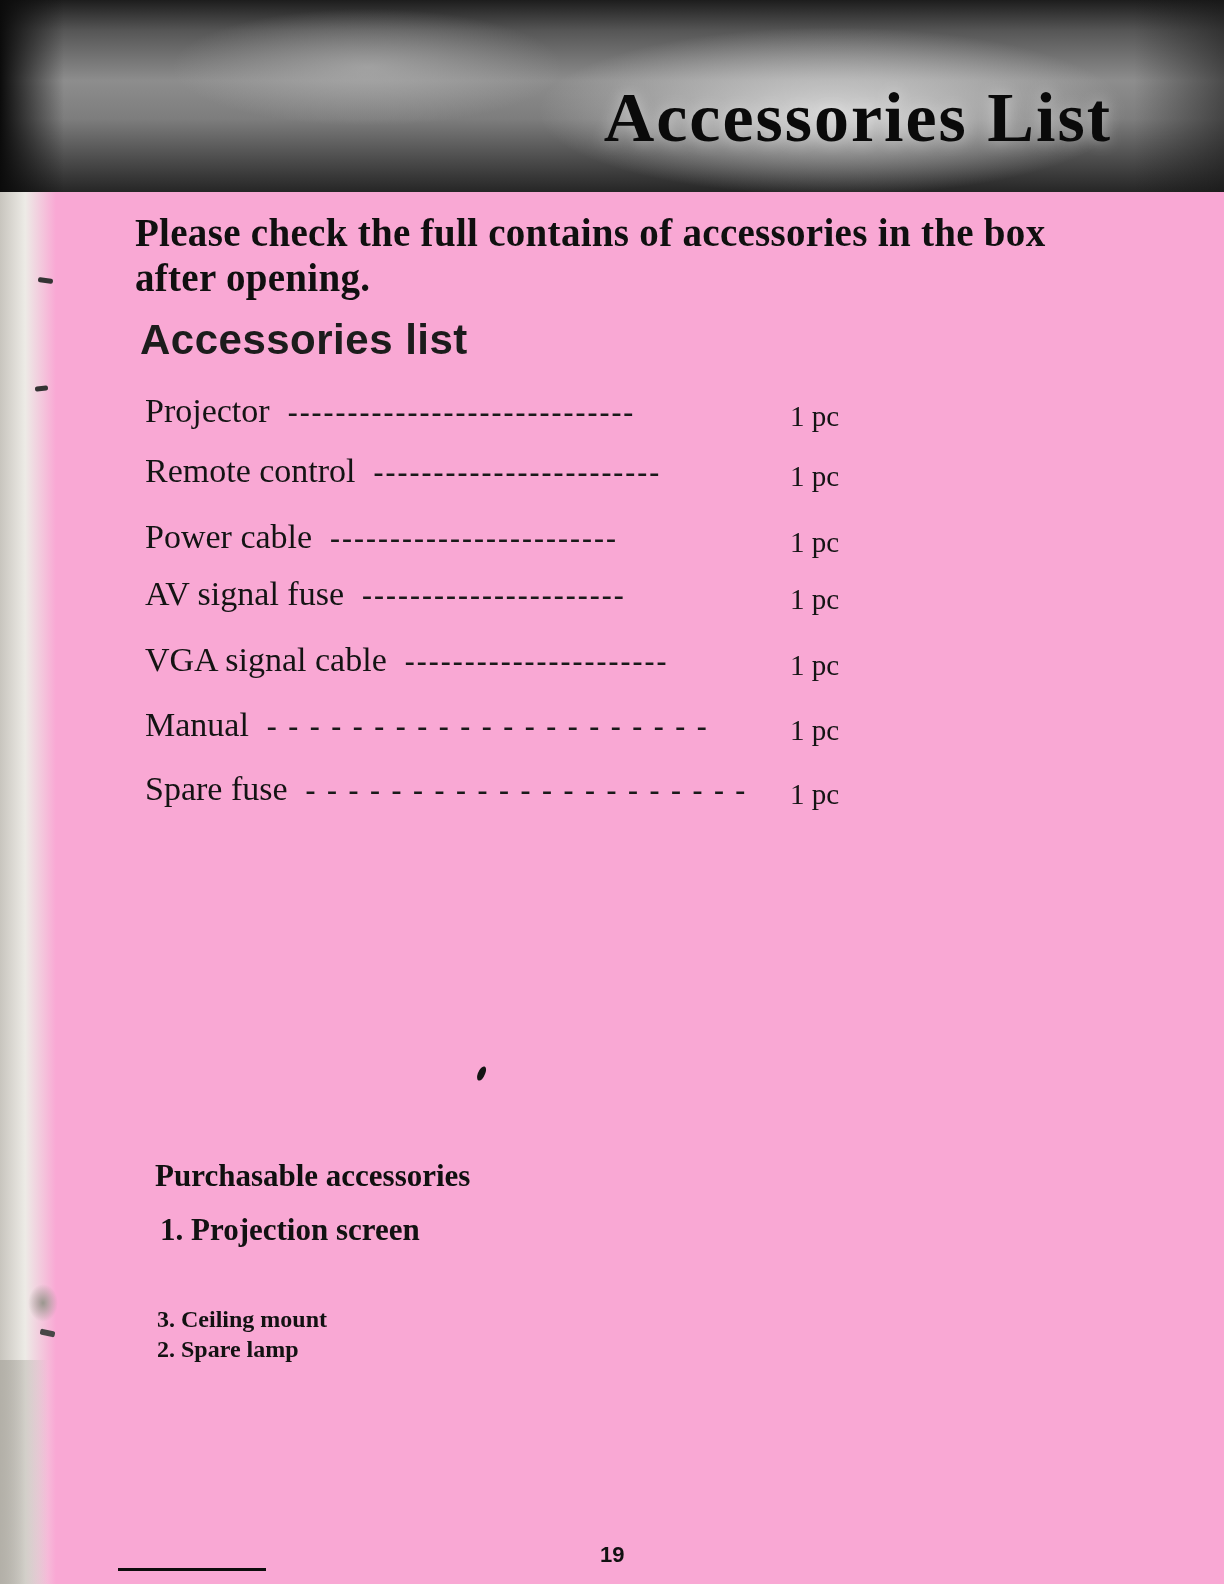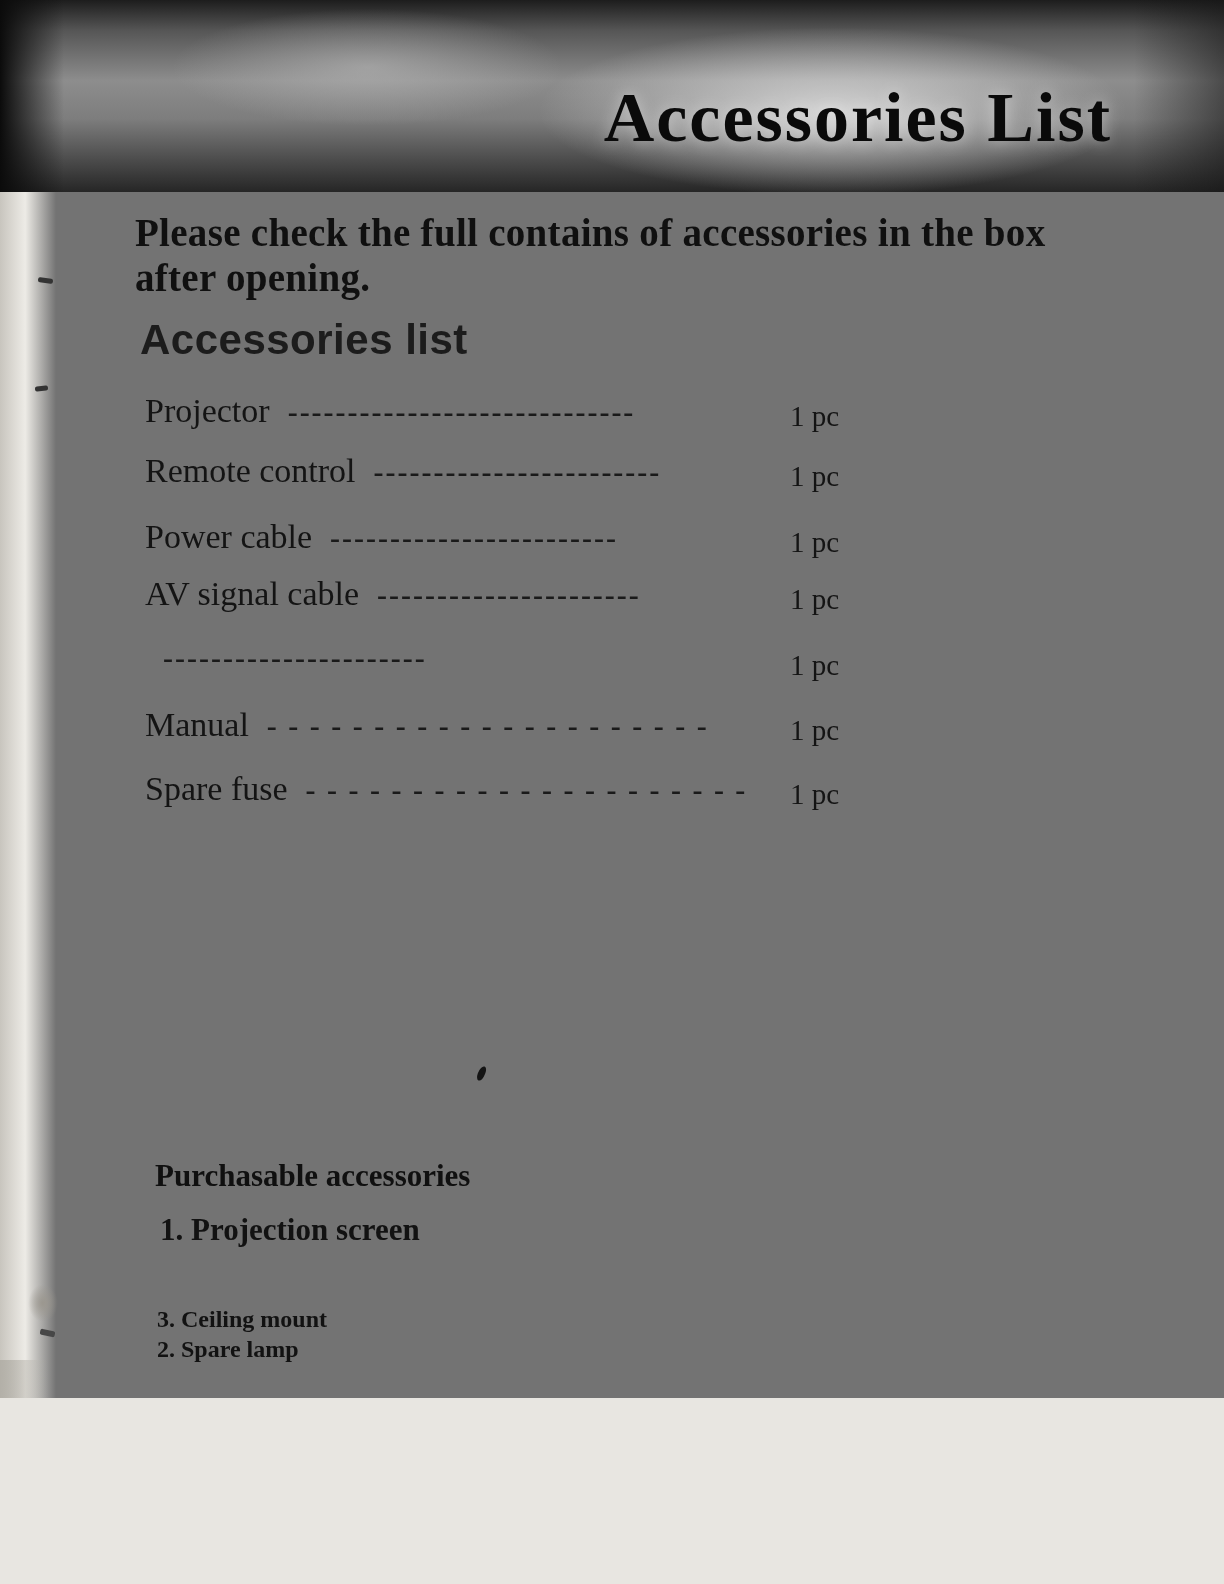--- a/index.html
+++ b/index.html
@@ -1,19 +1,19 @@
 <!DOCTYPE html>
 <html><head>
 <meta charset="utf-8">
 <style>
   html,body{margin:0;padding:0;background:#e8e6e1;}
   .page{
     position:relative;
-    width:1224px;height:1398px;
-    background:#737373;
+    width:1224px;height:1584px;
+    background:#f9a8d4;
     overflow:hidden;
     font-family:"Liberation Serif", serif;
     color:#151515;
   }
 
   
   .banner{
     position:absolute;left:0;top:0;width:1224px;height:192px;
     background:
       radial-gradient(ellipse 420px 120px at 68% 58%, rgba(225,225,225,.85), rgba(140,140,140,0) 70%),
@@ -138,25 +138,26 @@
     <span class="acc-label">Remote control</span>
     <span class="acc-dashes">------------------------</span>
     <span class="acc-qty">1 pc</span>
   </div>
   <div class="acc-row" style="top:518px">
     <span class="acc-label">Power cable</span>
     <span class="acc-dashes">------------------------</span>
     <span class="acc-qty">1 pc</span>
   </div>
   <div class="acc-row" style="top:575px">
-    <span class="acc-label">AV signal cable</span>
+    <span class="acc-label">AV signal fuse</span>
     <span class="acc-dashes">----------------------</span>
     <span class="acc-qty">1 pc</span>
   </div>
   <div class="acc-row" style="top:641px">
+    <span class="acc-label">VGA signal cable</span>
     <span class="acc-dashes">----------------------</span>
     <span class="acc-qty">1 pc</span>
   </div>
   <div class="acc-row" style="top:706px">
     <span class="acc-label">Manual</span>
     <span class="acc-dashes">- - - - - - - - - - - - - - - - - - - - -</span>
     <span class="acc-qty">1 pc</span>
   </div>
   <div class="acc-row" style="top:770px">
     <span class="acc-label">Spare fuse</span>

